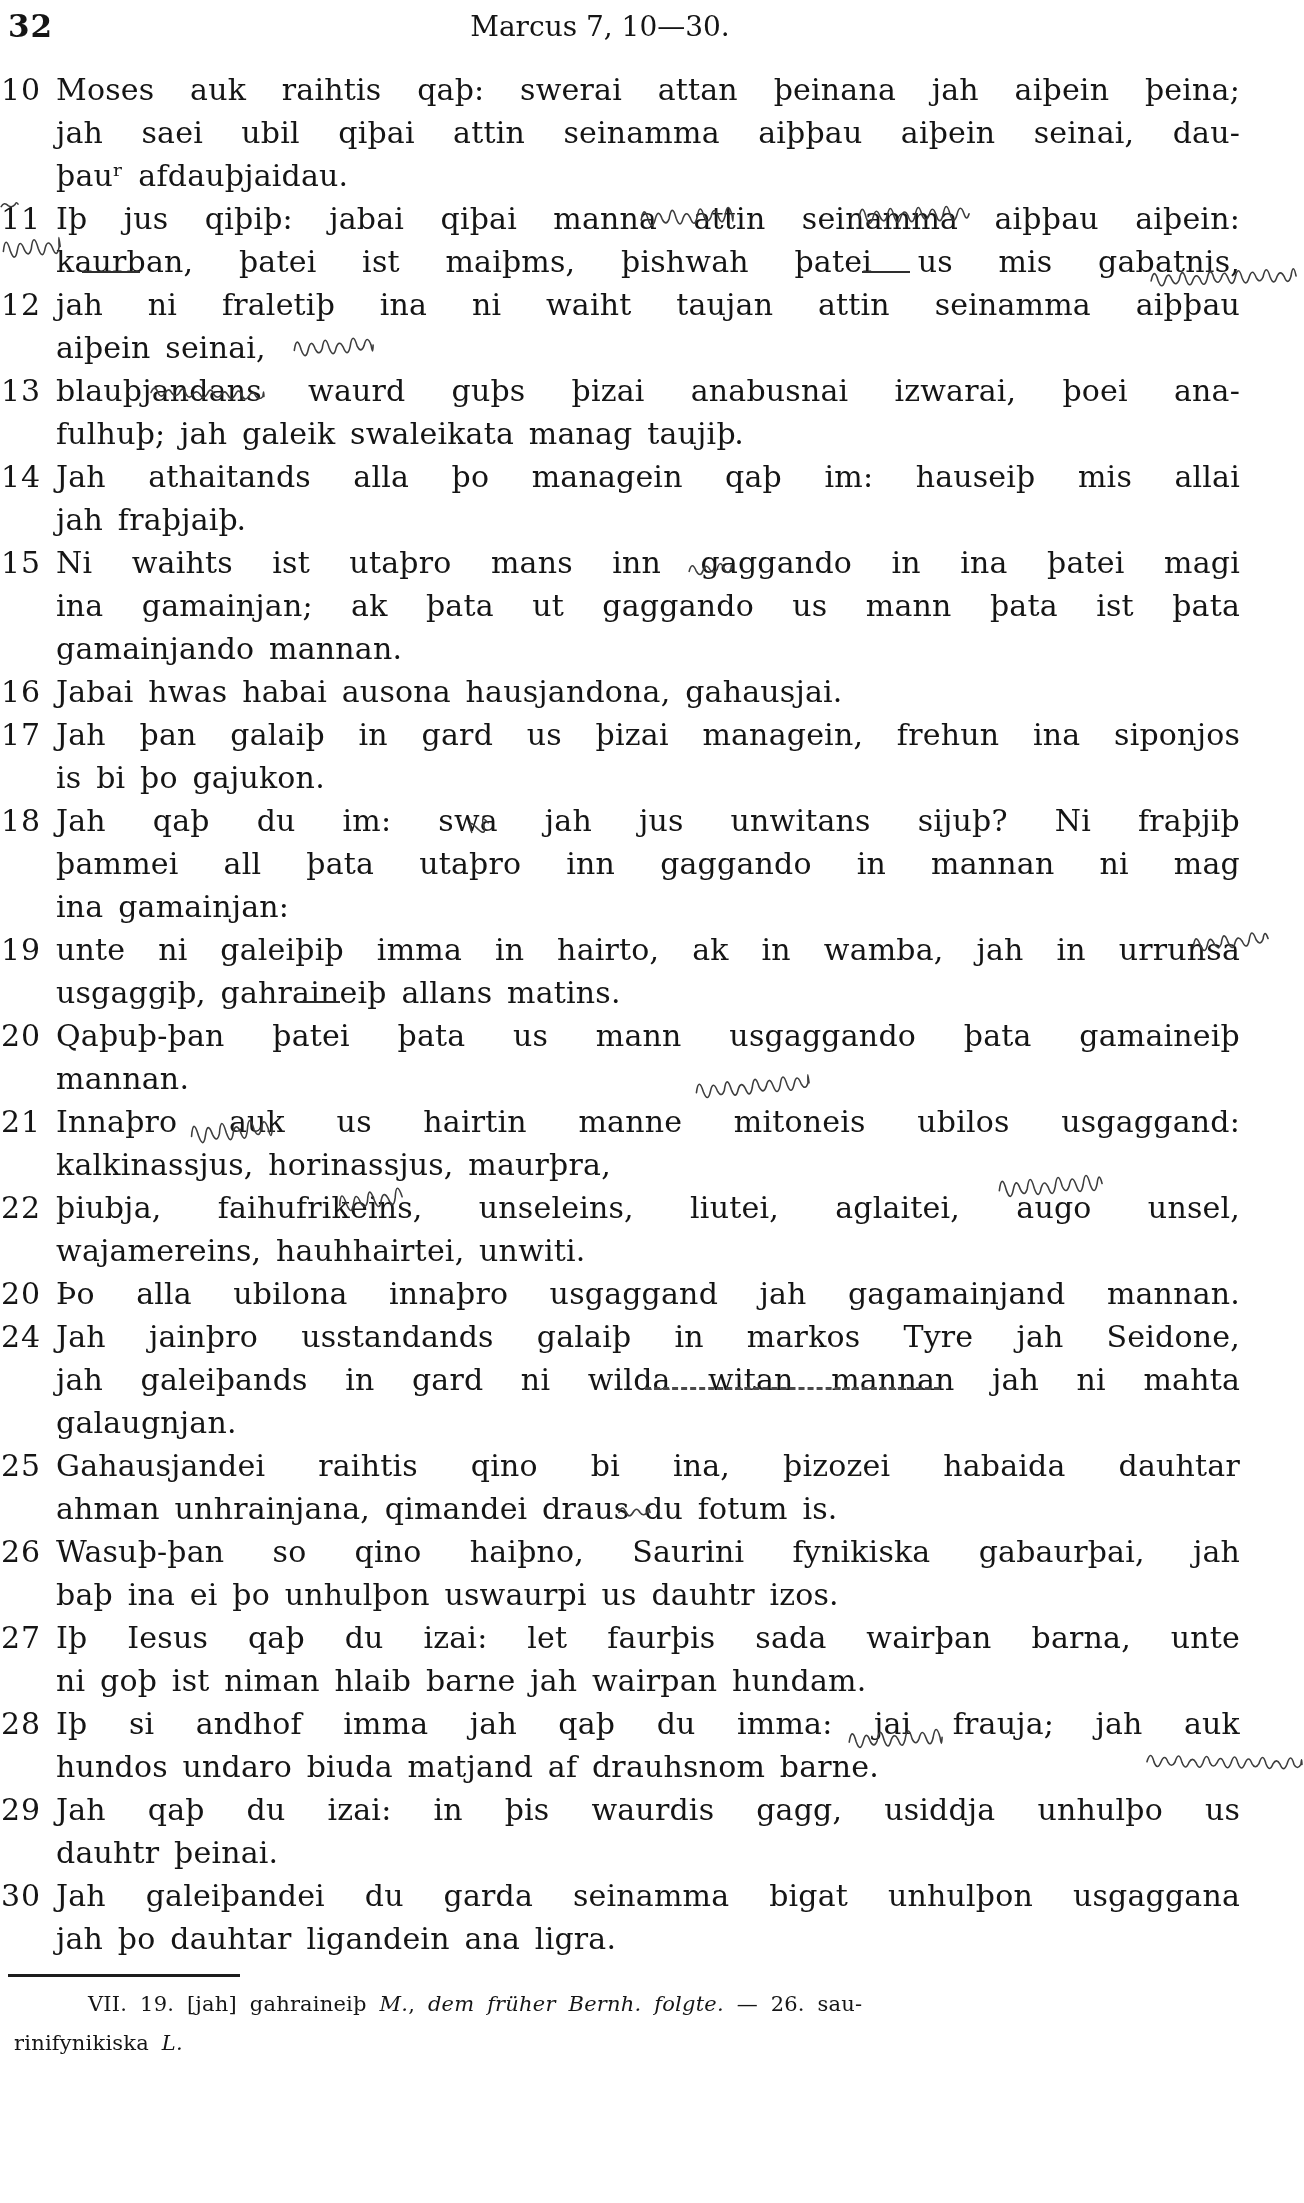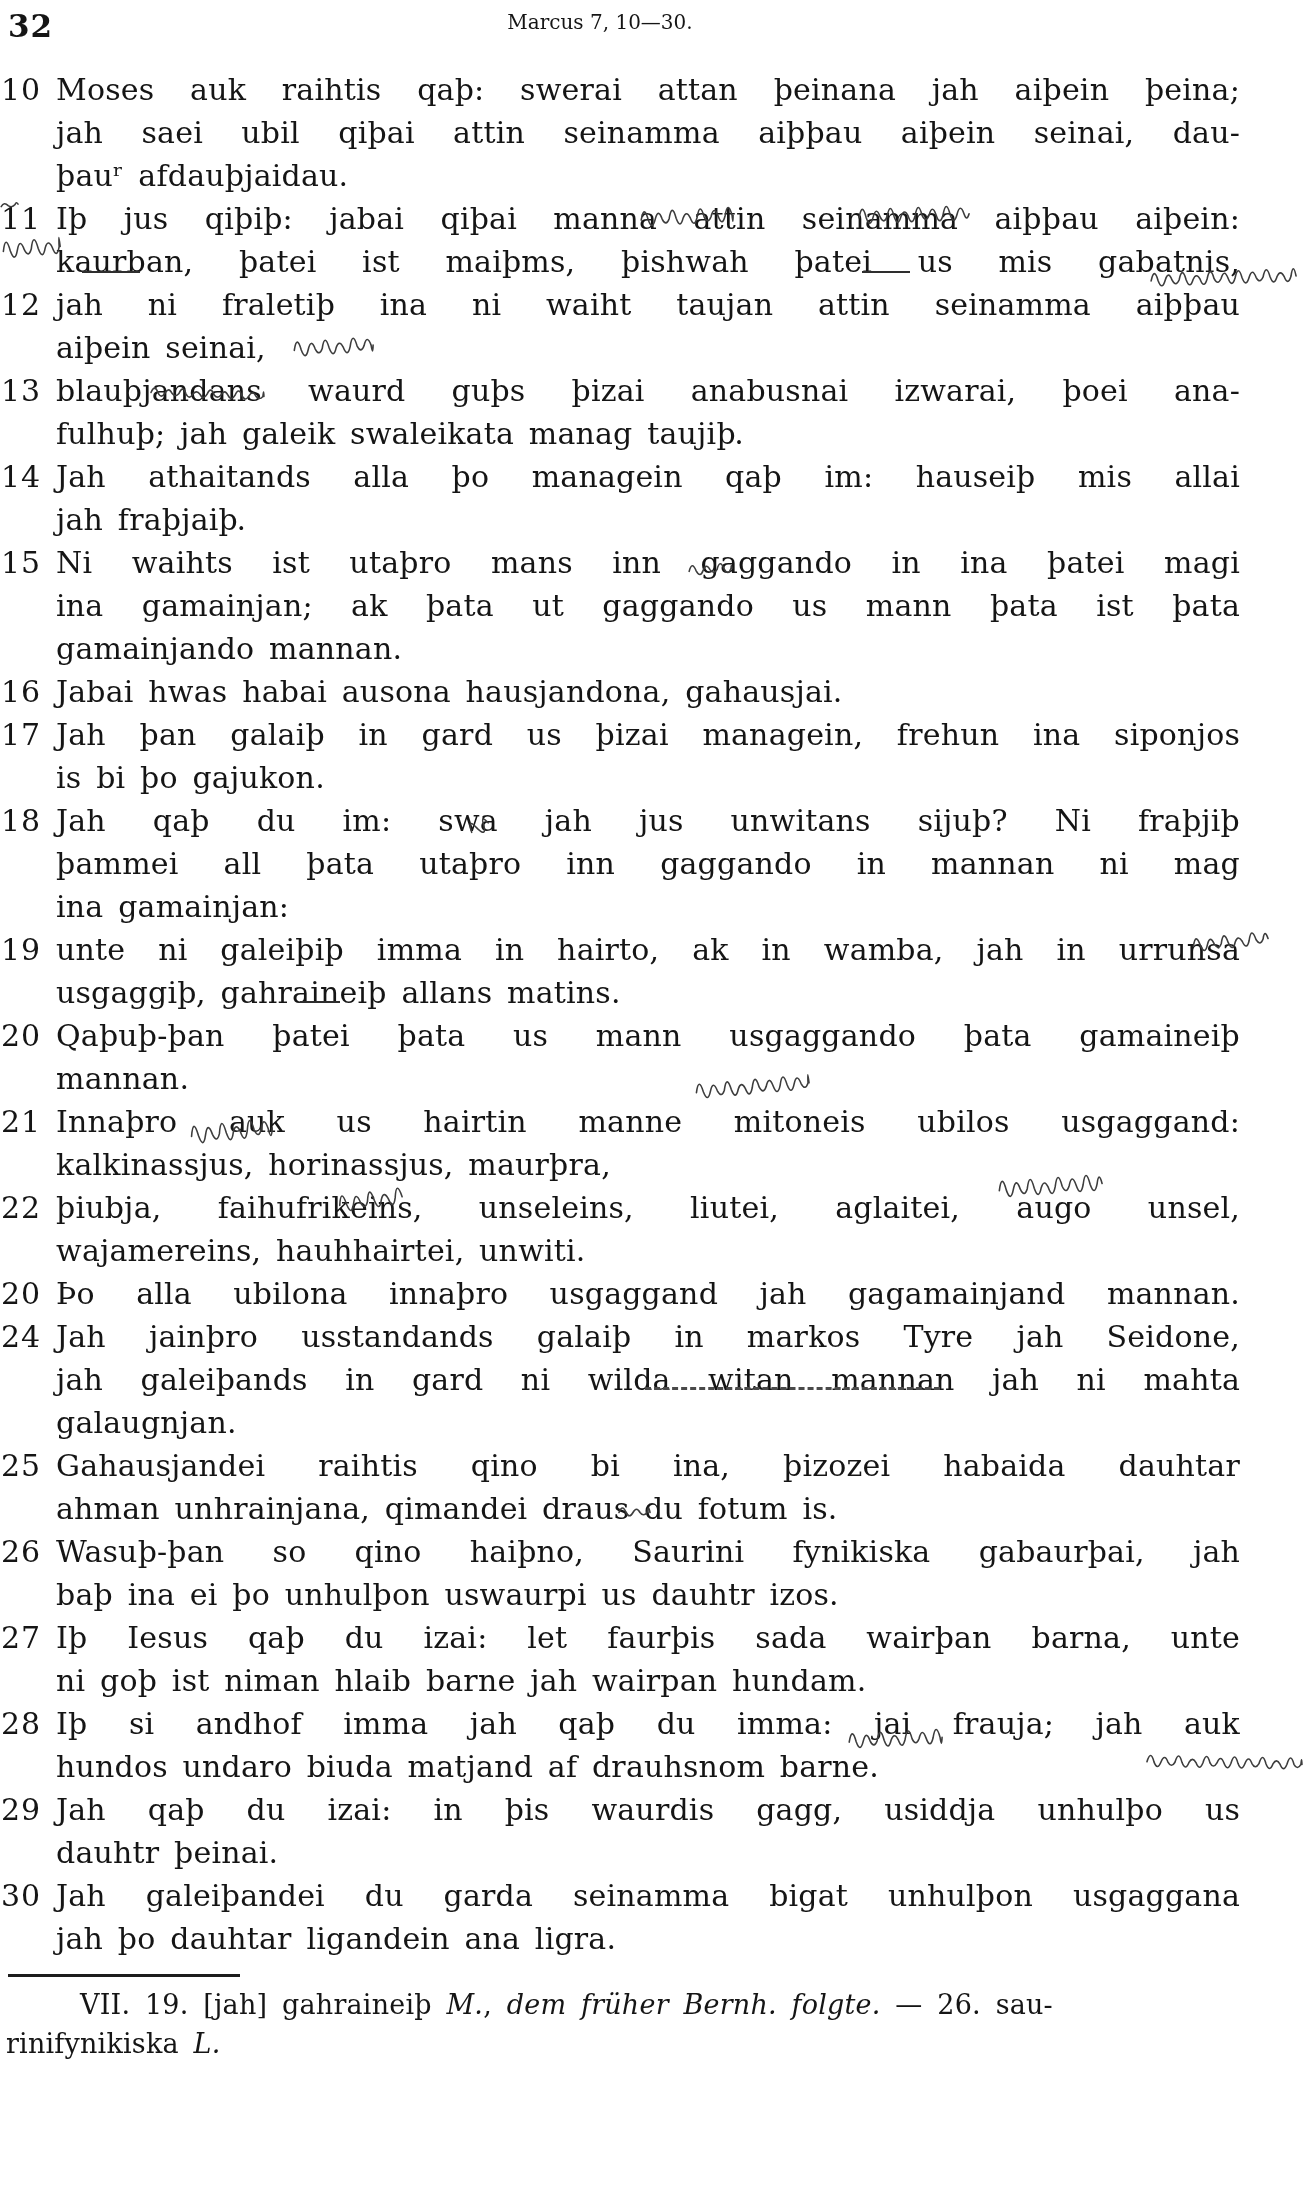--- a/index.html
+++ b/index.html
@@ -12,21 +12,21 @@
     overflow:hidden;
   }
   .page{position:absolute;inset:0;}
   .page-header{position:relative;height:44px;margin-top:8px;padding-left:18px;}
   .page-number{
     position:absolute;left:8px;top:0;
     font-size:31px;font-weight:bold;letter-spacing:1px;
   }
   .running-title{
     position:absolute;left:0;top:2px;width:1200px;
-    text-align:center;font-size:20px;
+    text-align:center;font-size:28px;
   }
   .verse-block{margin-top:16px;}
   .verse{display:flex;align-items:flex-start;}
   .verse.space-before{}
   .verse-num{
     flex:none;width:56px;box-sizing:border-box;padding-left:1px;
     font-size:30px;line-height:43px;letter-spacing:1px;
   }
   .verse-text{flex:none;width:1184px;}
   .line{
@@ -37,22 +37,22 @@
     white-space:normal;
     text-align:justify;
     text-align-last:justify;
   }
   .footnote-rule{
     width:232px;height:0;
     border-top:3px solid #1d1d1d;
     margin:14px 0 8px 8px;
   }
   .footnote{
-    margin-left:6px;width:1250px;
-    font-size:27px;line-height:39px;letter-spacing:0.2px;word-spacing:6px;
+    margin-left:14px;width:1250px;
+    font-size:21px;line-height:39px;letter-spacing:0.2px;word-spacing:6px;
   }
   .fn-line{white-space:nowrap;}
   .fn-line.indent{text-indent:74px;}
   .it{font-style:italic;}
   
   .ann{position:absolute;pointer-events:none;}
   .ann svg{display:block;overflow:visible;}
   .ann-underline{position:absolute;height:0;}
   .ann-underline.solid{border-top:2.5px solid #2e2e2e;}
   .ann-underline.dashed{border-top:3px dashed #4a4a4a;}

